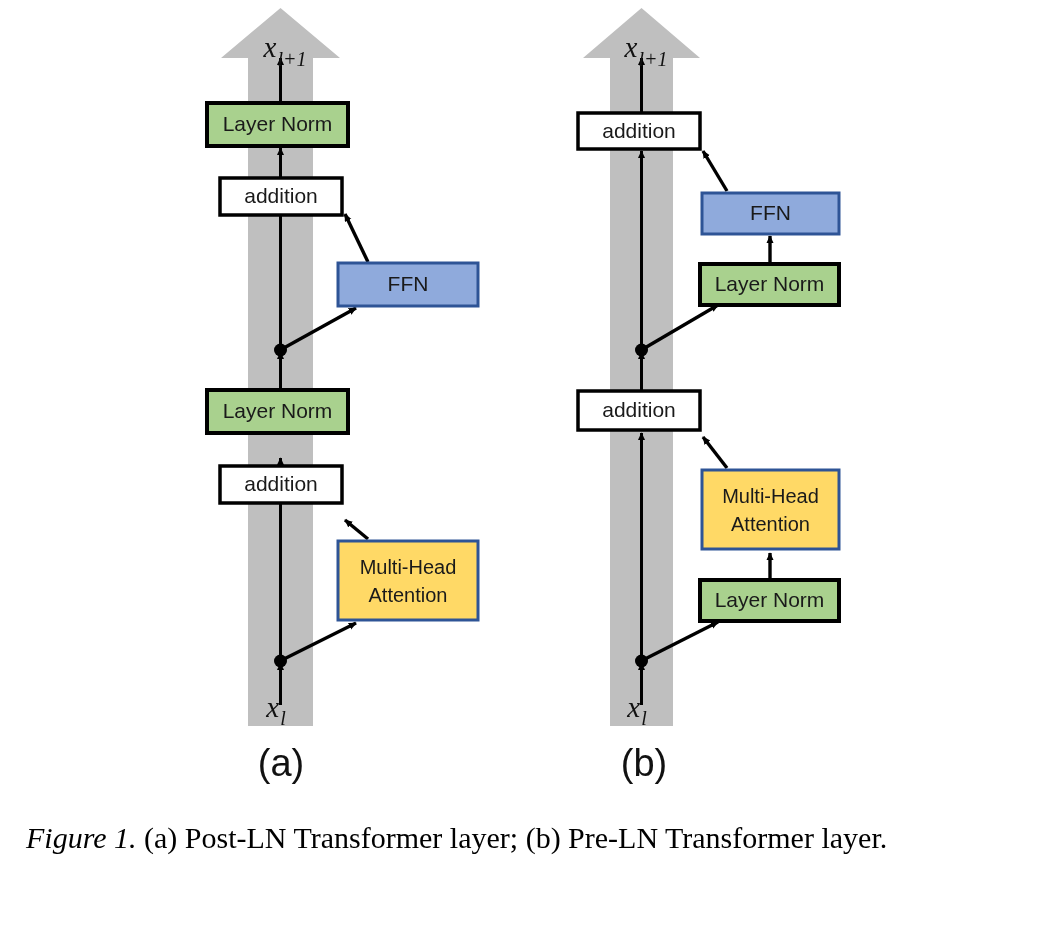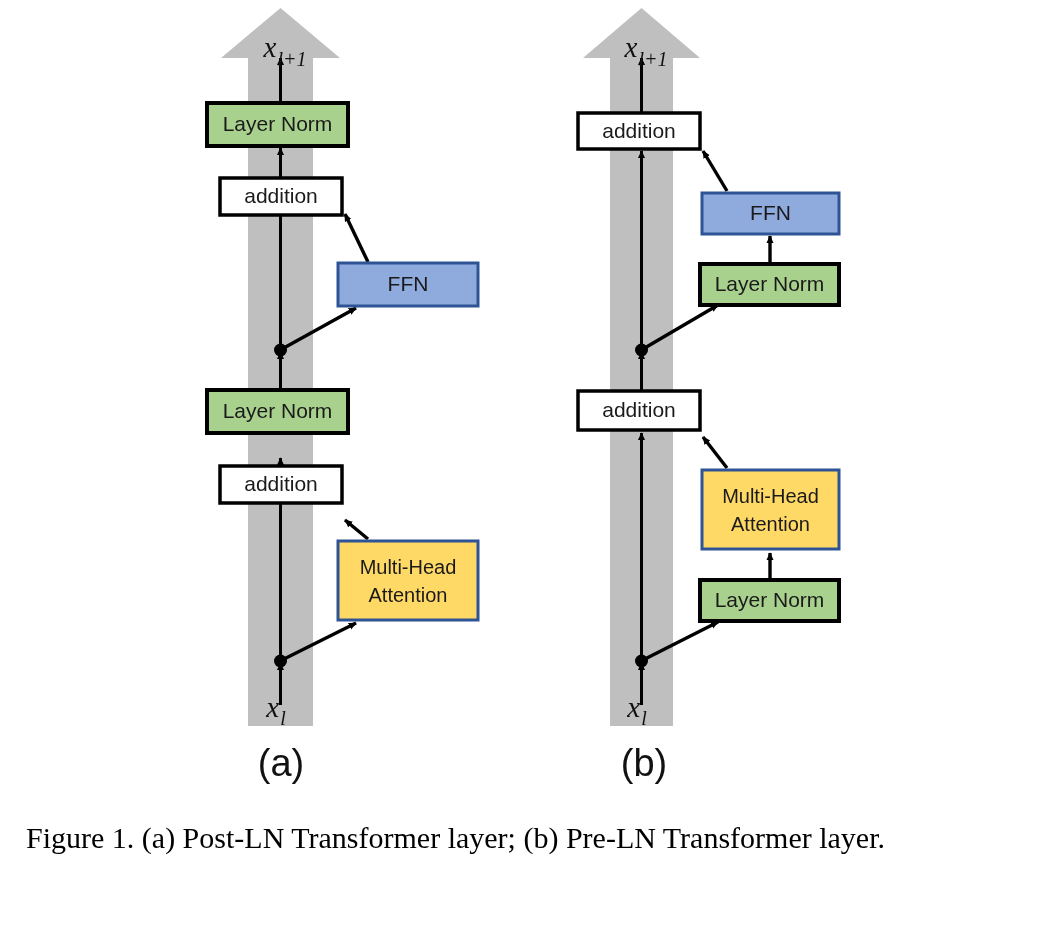--- a/index.html
+++ b/index.html
@@ -58,20 +58,21 @@
     position: absolute;
     left: 26px;
     top: 818px;
     width: 1000px;
     font-family: "Liberation Serif", serif;
     font-size: 30px;
     line-height: 1.32;
     color: #000000;
   }
   .caption .fig-num {
+    font-style: italic;
   }
 </style>
 </head>
 <body>
 
 <div id="page">
 
   <svg id="figure-svg" viewBox="0 0 1046 800">
     <defs>
       <marker id="arrowhead" markerWidth="9" markerHeight="9" refX="7.2" refY="3.6" orient="auto" markerUnits="userSpaceOnUse">

